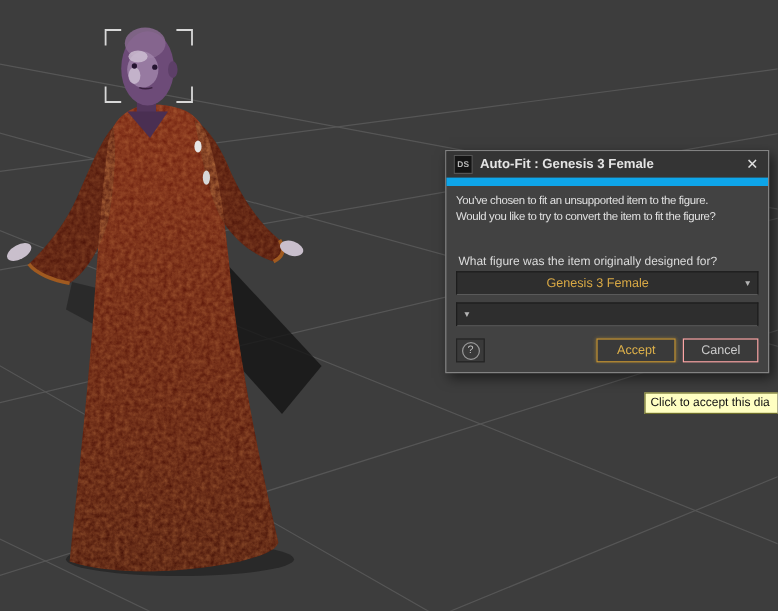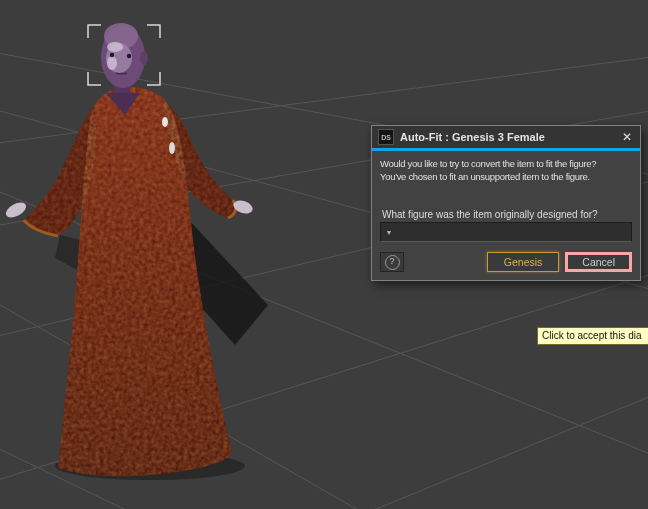--- a/index.html
+++ b/index.html
@@ -16,21 +16,21 @@
   .dialog{
     position:absolute;left:371px;top:125px;width:268px;
     background:#424242;
     border:1px solid #828282;
     box-shadow:3px 4px 10px rgba(0,0,0,.55);
     color:#ddd;
     z-index:5;
   }
   .titlebar{
     height:22px;display:flex;align-items:center;gap:6px;
-    padding:0 6px;background:#343434;border-bottom:3px solid #0ea5e9;
+    padding:0 6px;background:#343434;border-bottom:7px solid #0ea5e9;
   }
   .logo{
     width:14px;height:14px;flex:0 0 auto;
     background:#141414;border:1px solid #555;
     color:#b8b8b8;font-size:7px;font-weight:bold;
     display:flex;align-items:center;justify-content:center;
   }
   .title{flex:1;font-size:11px;font-weight:bold;color:#e4e4e4;white-space:nowrap;overflow:hidden;}
   .close{font-size:12px;color:#e0e0e0;padding:0 2px;cursor:default;}
 
@@ -56,21 +56,21 @@
     width:24px;height:20px;background:#3a3a3a;border:1px solid #242424;
     display:flex;align-items:center;justify-content:center;padding:0;
   }
   .help-btn .q{
     width:13px;height:13px;border:1px solid #999;border-radius:50%;
     font-size:9px;color:#c4c4c4;line-height:11px;text-align:center;
   }
   .spacer{flex:1;}
   .btn{
     height:20px;font-size:10.5px;font-family:inherit;
-    background:#3a3a3a;border:3px solid #fca5a5;color:#cccccc;
+    background:#3a3a3a;border:1px solid #fca5a5;color:#cccccc;
     padding:0 14px;
   }
   .btn.accept{
     border:1px solid #c89632;color:#ddb04a;
     box-shadow:0 0 3px rgba(210,160,50,.55);
     padding:0 16px;
   }
 
   
   .tooltip{
@@ -198,35 +198,39 @@
 </svg>
 
 <div class="dialog">
   <div class="titlebar">
     <span class="logo">DS</span>
     <span class="title">Auto-Fit : Genesis 3 Female</span>
     <span class="close">✕</span>
   </div>
 
   <div class="dlg-body">
+    <div class="msg-line">You've chosen to fit an unsupported item to the figure.</div>
     <div class="msg-line">Would you like to try to convert the item to fit the figure?</div>
-    <div class="msg-line">You've chosen to fit an unsupported item to the figure.</div>
 
     <div class="section-gap"></div>
 
     <div class="q-label">What figure was the item originally designed for?</div>
+    <div class="combo">
+      <span class="val">Genesis 3 Female</span>
+      <span class="arrow">▼</span>
+    </div>
 
     <div class="combo">
       <span class="arrow">▼</span>
     </div>
 
     <div class="btn-row">
       <button class="help-btn">
         <span class="q">?</span>
       </button>
       <span class="spacer"></span>
-      <button class="btn accept">Genesis</button>
+      <button class="btn accept">Accept</button>
       <button class="btn">Cancel</button>
     </div>
   </div>
 </div>
 
 <div class="tooltip">Click to accept this dia</div>
 
 </body></html>

